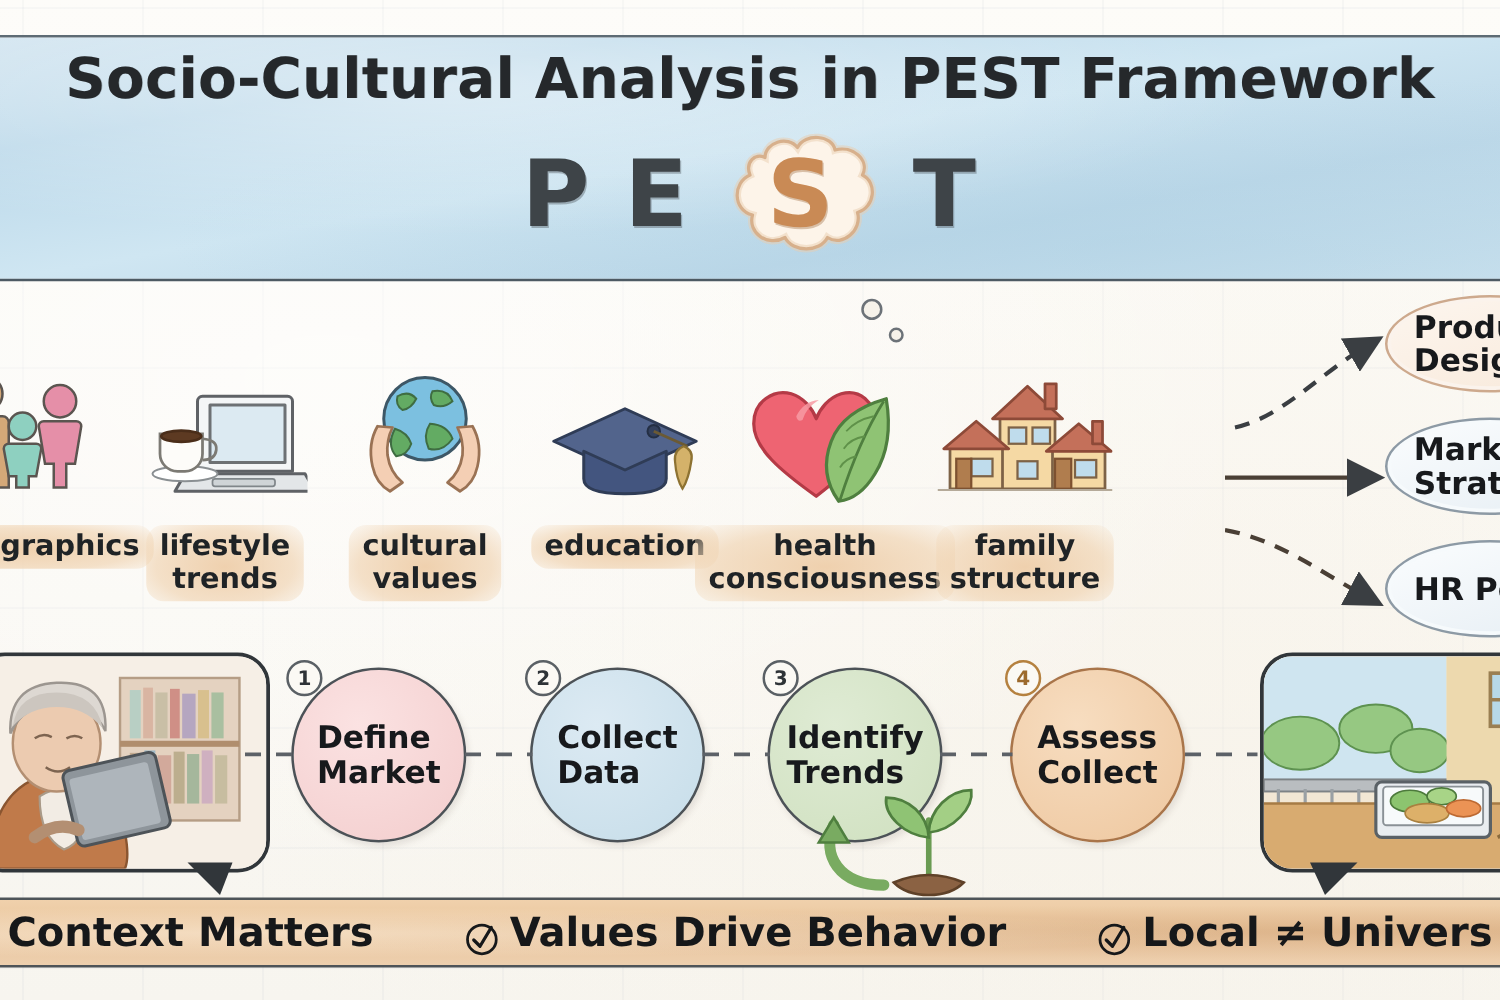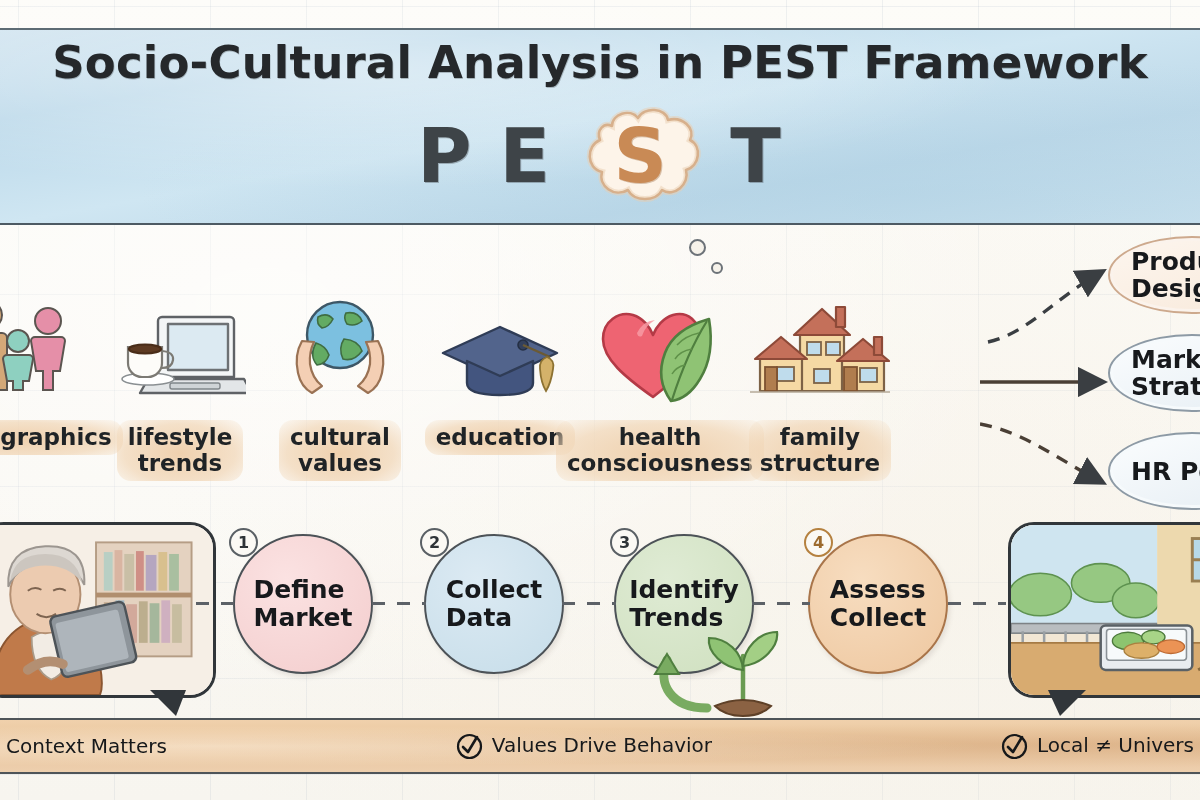--- a/index.html
+++ b/index.html
@@ -318,24 +318,24 @@
     inset: 0;
     background:
       radial-gradient(ellipse at 18% 50%, rgba(255,245,230,0.5), transparent 55%),
       radial-gradient(ellipse at 88% 50%, rgba(196,147,104,0.30), transparent 60%);
     pointer-events: none;
   }
   .takeaway {
     position: relative;
     z-index: 2;
     display: flex;
-    align-items: flex-start;
+    align-items: flex-end;
     gap: 9px;
-    font-size: 20px;
-    font-weight: 400;
+    font-size: 32px;
+    font-weight: 700;
     color: #16181a;
     white-space: nowrap;
   }
   .check-icon { flex: 0 0 auto; display: block; }
 </style>
 </head>
 <body>
 
 <div id="canvas">
 

